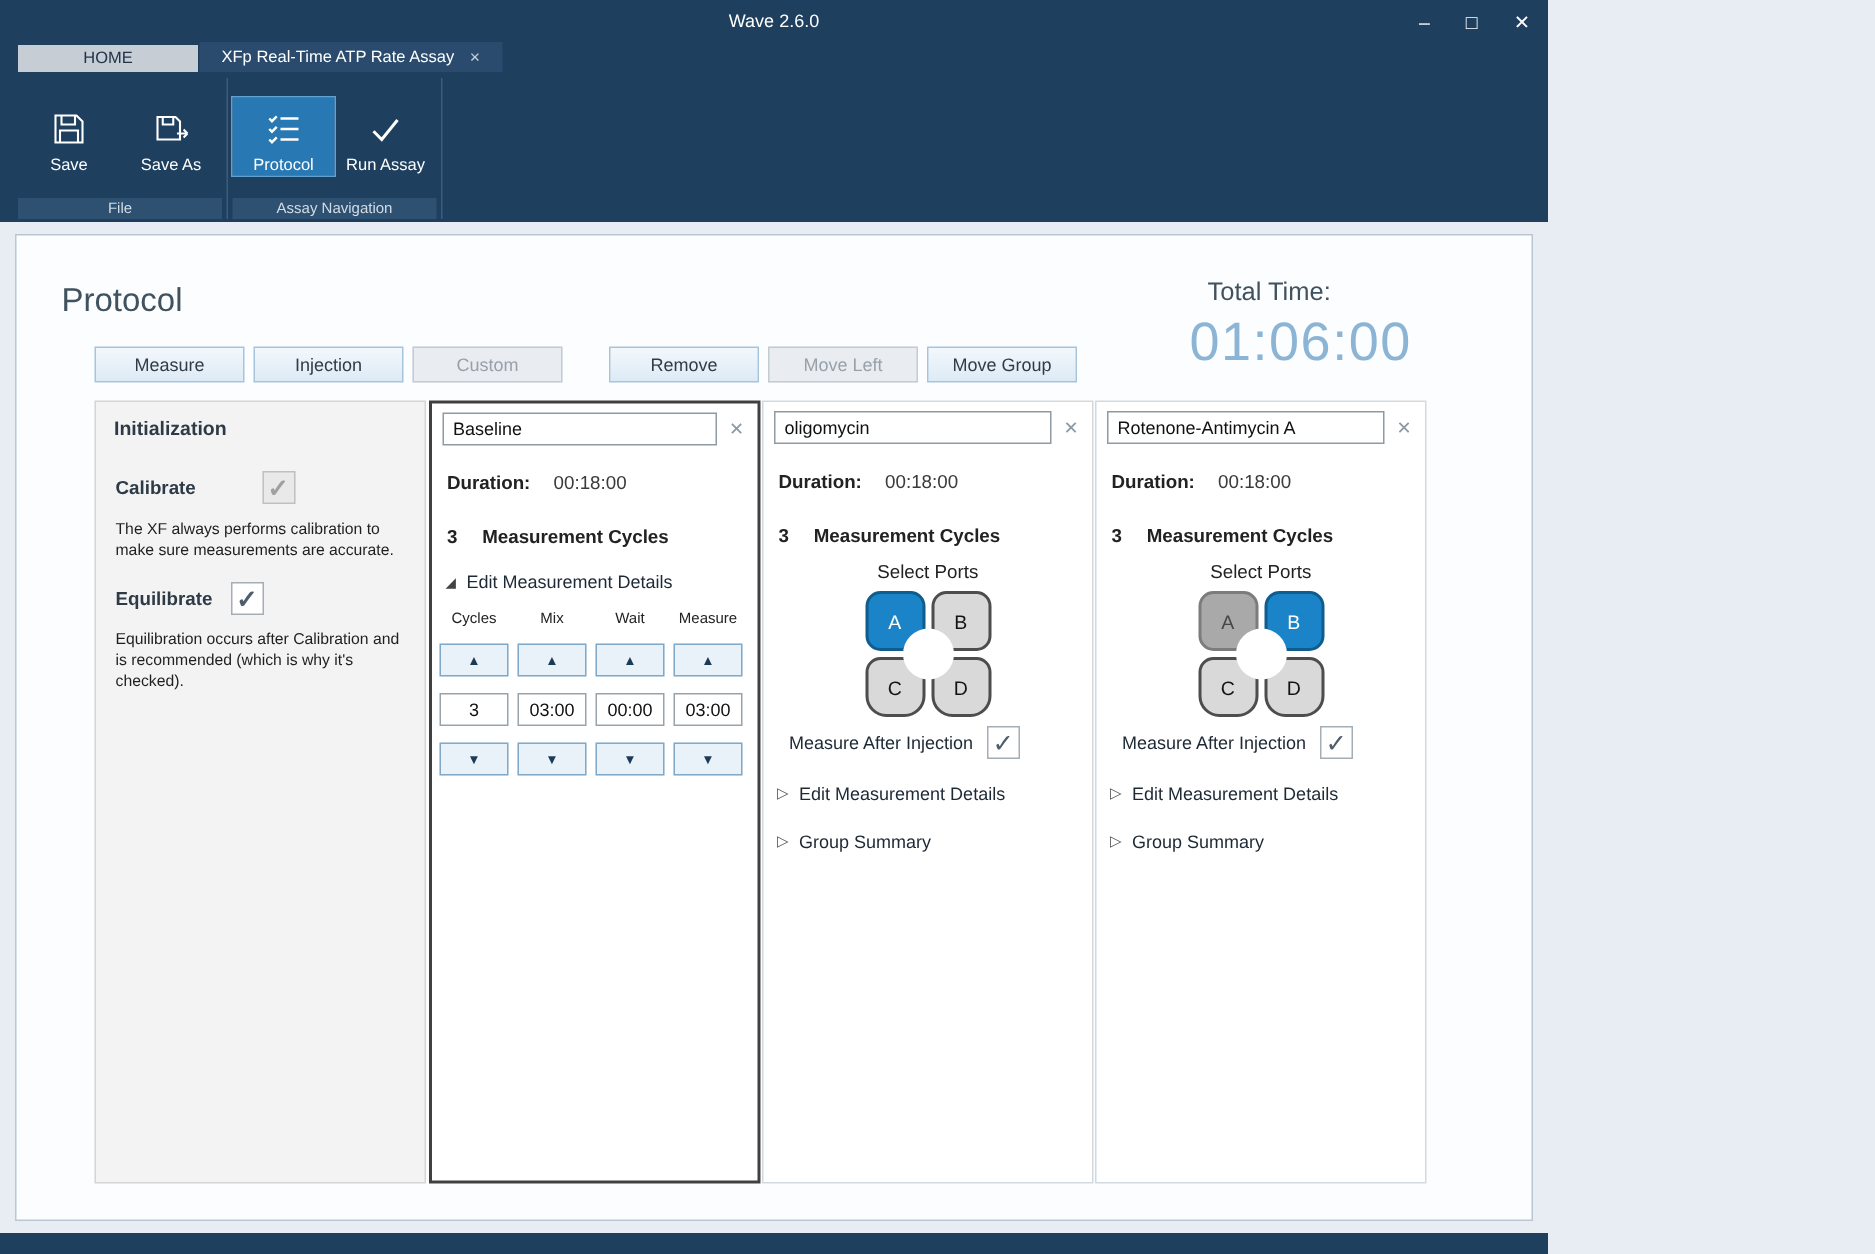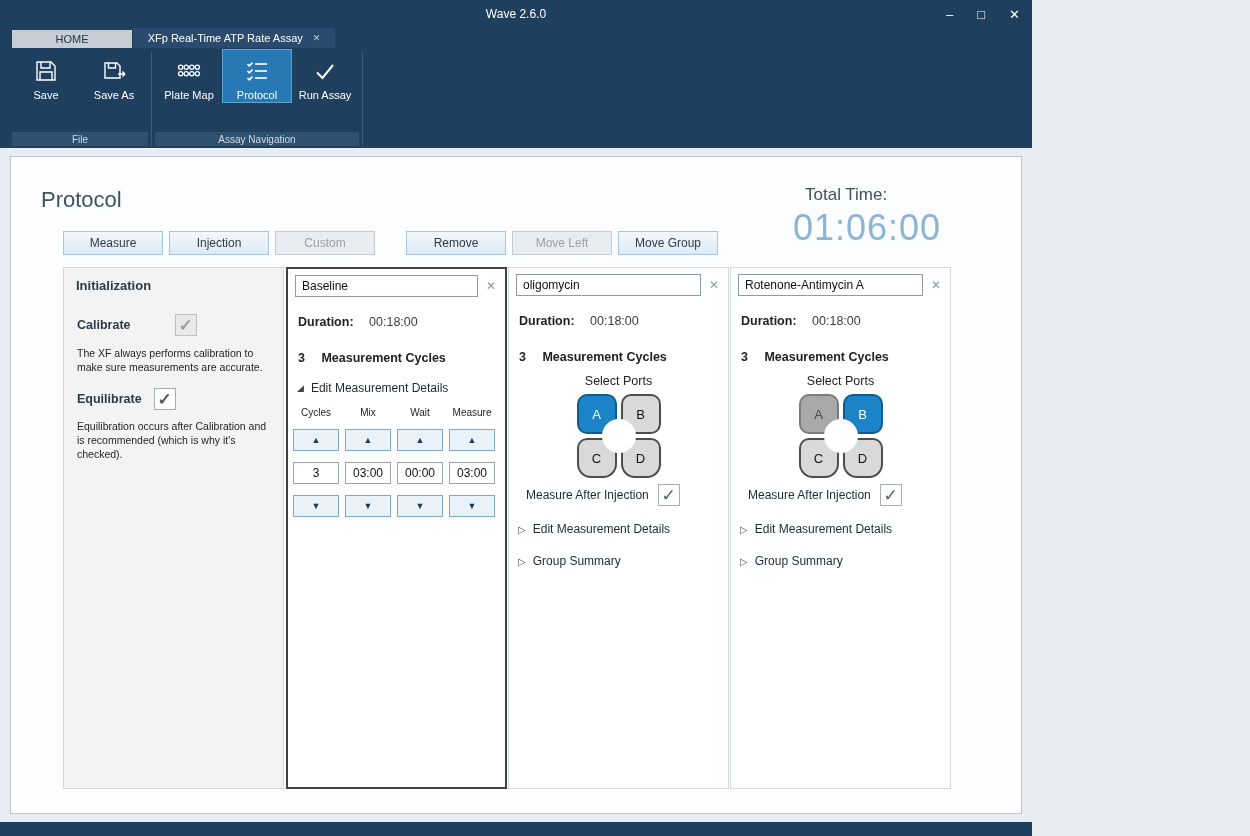--- a/index.html
+++ b/index.html
@@ -13,21 +13,21 @@
 
   
   .tabrow { position:absolute; top:28px; left:0; right:0; height:20px; background:#1f3f5e; }
   .tab-home { position:absolute; left:12px; top:2px; width:120px; height:18px; background:#c7cdd4; color:#22344c; font-size:11px; display:flex; align-items:center; justify-content:center; }
   .tab-active { position:absolute; left:133px; top:0; width:202px; height:20px; background:#2a4b6d; color:#fff; font-size:11px; display:flex; align-items:center; justify-content:center; gap:10px; }
   .tab-close { font-size:9px; color:#c3cedb; }
 
   
   .ribbon { position:absolute; top:48px; left:0; right:0; height:100px; background:#1f3f5e; display:flex; align-items:stretch; padding-left:12px; }
   .rgroup { display:flex; flex-direction:column; }
-  .rgroup-btns { height:84px; display:flex; align-items:flex-start; padding-top:2px; }
+  .rgroup-btns { height:84px; display:flex; align-items:center; padding-top:2px; }
   .rgroup-label { height:14px; margin-bottom:2px; background:#2e5071; color:#d2dce6; font-size:10px; display:flex; align-items:center; justify-content:center; }
   .vsep { width:1px; background:#3a5c7e; margin:4px 3px 2px 3px; }
   .rbtn { width:68px; display:flex; flex-direction:column; align-items:center; padding-top:8px; gap:5px; color:#fff; font-size:11px; text-align:center; line-height:1.15; }
   .rbtn.active { background:#2878b4; outline:1px solid #61a1d2; }
   .ricon { width:26px; height:26px; display:flex; align-items:center; justify-content:center; }
 
   
   .main { position:absolute; top:148px; left:0; right:0; bottom:14px; background:#e7edf3; padding:8px 10px; }
   .content { position:relative; height:100%; background:#fcfdfe; border:1px solid #bac7d3; }
   .bottombar { position:absolute; left:0; right:0; bottom:0; height:14px; background:#1f3f5e; }
@@ -136,35 +136,20 @@
           <span>Save As</span>
         </div>
       </div>
       <div class="rgroup-label">File</div>
     </div>
 
     <div class="vsep"></div>
 
     <div class="rgroup">
       <div class="rgroup-btns">
-        <div class="rbtn">
-          <span class="ricon">
-            <svg width="28" height="26" viewBox="0 0 28 26" fill="none" stroke="#fff" stroke-width="1.4">
-              <circle cx="5" cy="9" r="2.3"></circle>
-                <circle cx="11" cy="9" r="2.3"></circle>
-                <circle cx="17" cy="9" r="2.3"></circle>
-                <circle cx="23" cy="9" r="2.3"></circle>
-              <circle cx="5" cy="16" r="2.3"></circle>
-                <circle cx="11" cy="16" r="2.3"></circle>
-                <circle cx="17" cy="16" r="2.3"></circle>
-                <circle cx="23" cy="16" r="2.3"></circle>
-            </svg>
-          </span>
-          <span>Plate Map</span>
-        </div>
         <div class="rbtn active">
           <span class="ricon">
             <svg width="26" height="26" viewBox="0 0 26 26" fill="none" stroke="#fff" stroke-width="1.6">
               <path d="M3.5 6 l1.8 1.8 L8.5 4.6"></path>
                 <path d="M11 6 H23"></path>
               <path d="M3.5 13 l1.8 1.8 L8.5 11.6"></path>
                 <path d="M11 13 H23"></path>
               <path d="M3.5 20 l1.8 1.8 L8.5 18.6"></path>
                 <path d="M11 20 H23"></path>
             </svg>

